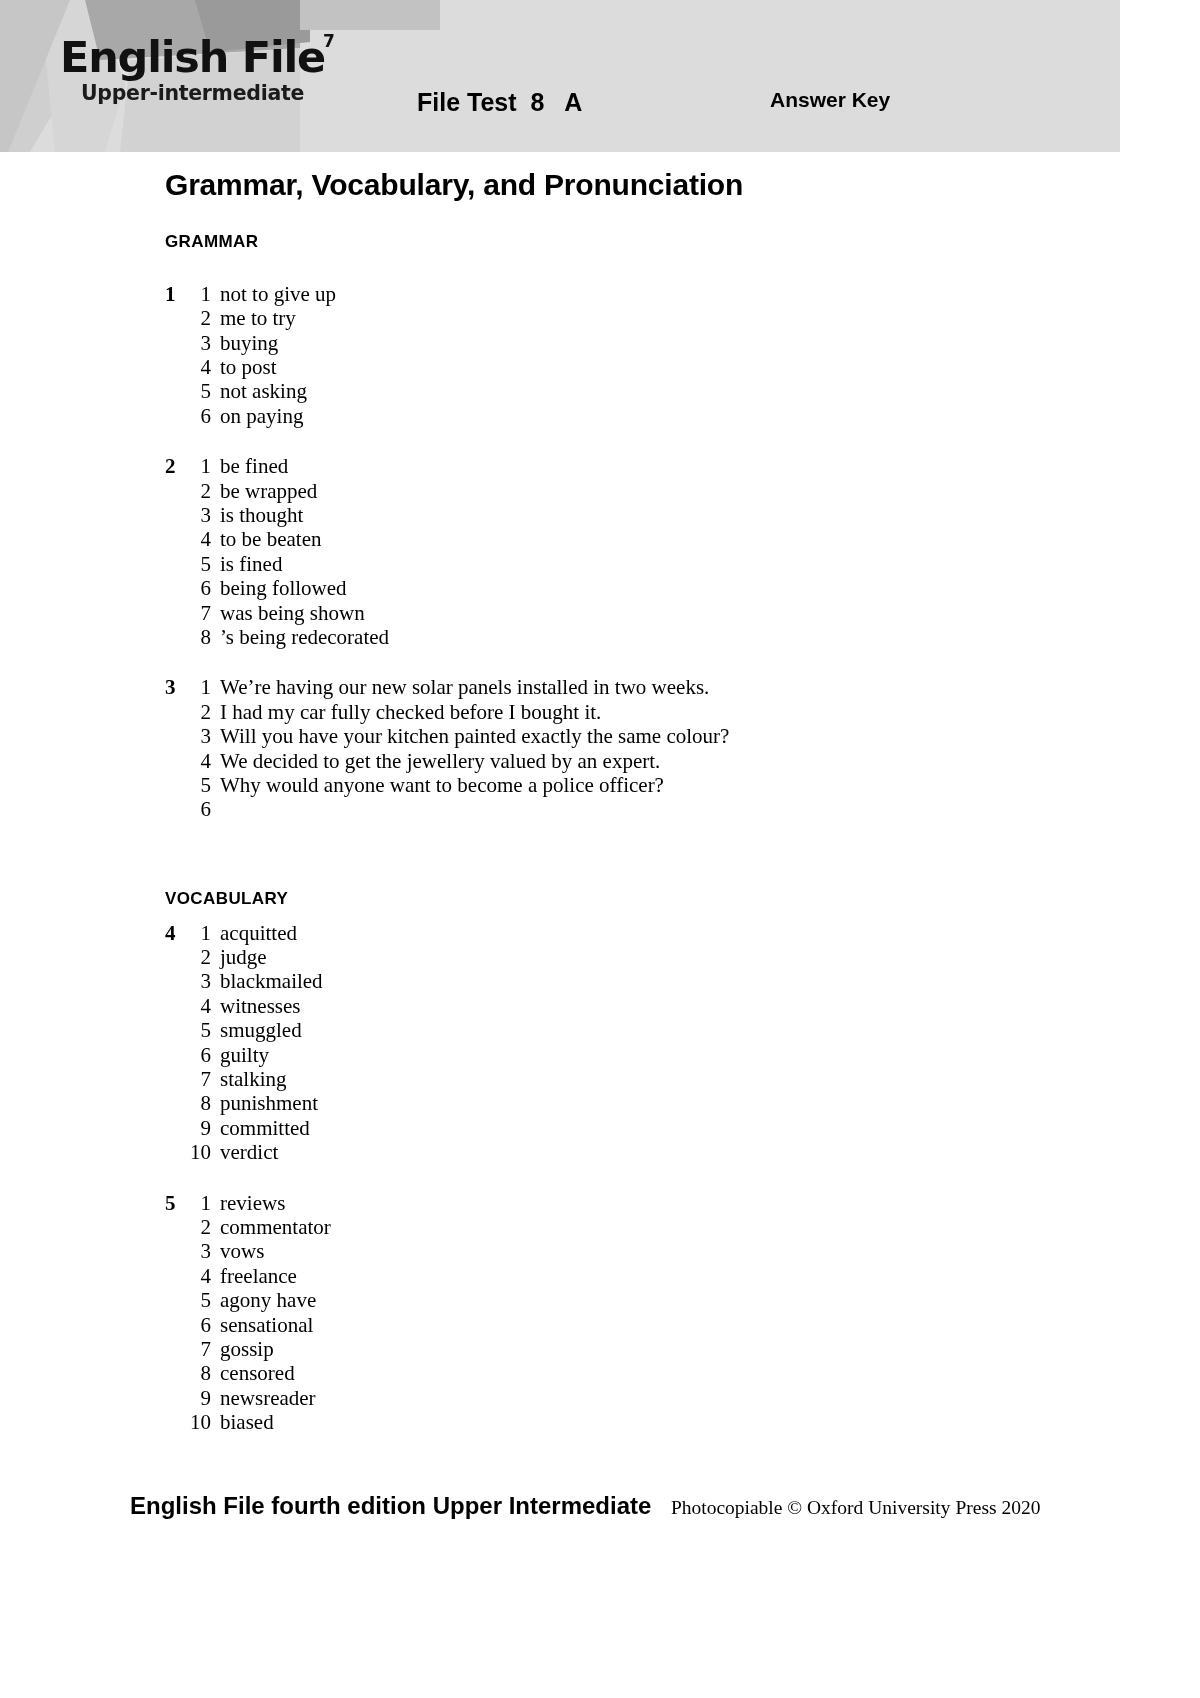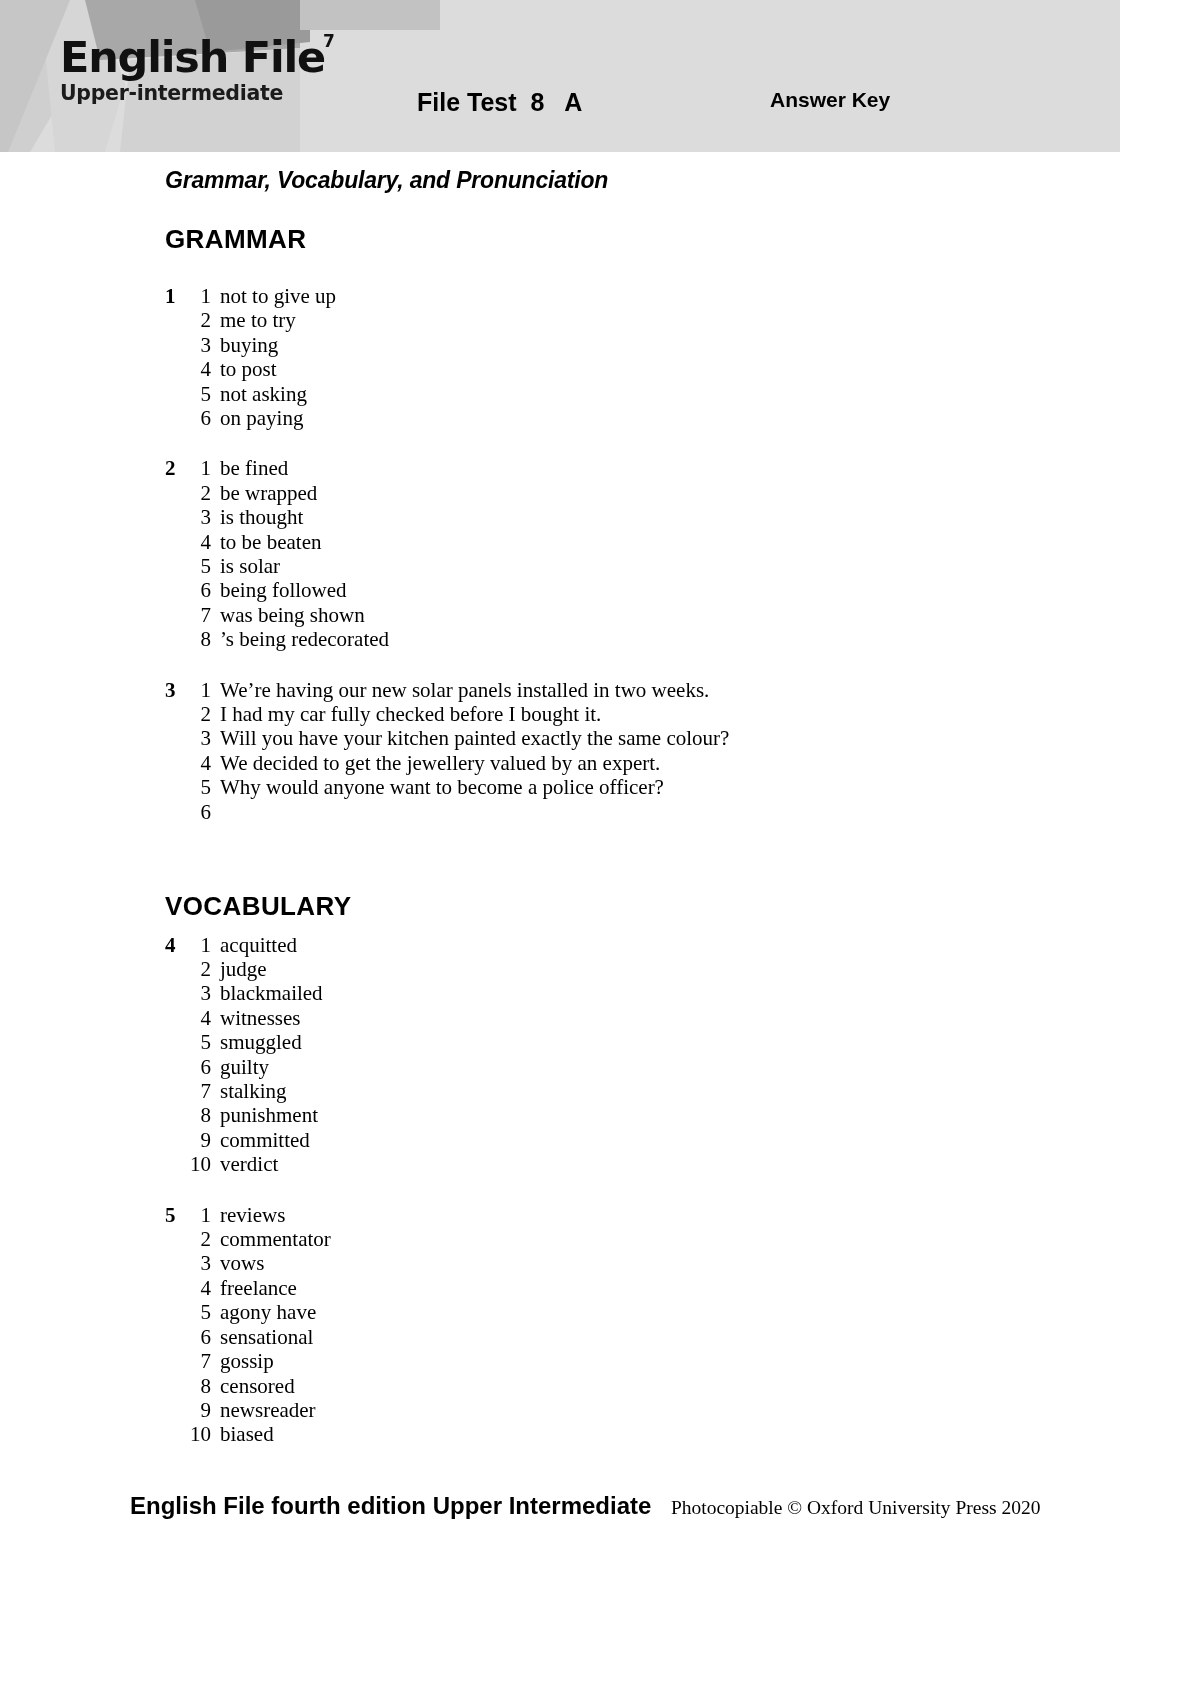--- a/index.html
+++ b/index.html
@@ -69,21 +69,21 @@
     position: relative;
     top: -10px;
     left: -2px;
   }
   .logo-sub {
     font-family: "DejaVu Sans", sans-serif;
     font-weight: 600;
     font-size: 20.5px;
     letter-spacing: -0.3px;
     color: #1b1b1b;
-    text-align: left;
+    text-align: center;
     width: 265px;
     margin-top: 2px;
   }
 
   .header-test {
     position: absolute;
     left: 417px;
     top: 88px;
     font-family: "Liberation Sans", sans-serif;
     font-weight: 700;
@@ -106,31 +106,30 @@
   .content {
     position: absolute;
     left: 165px;
     top: 168px;
     width: 900px;
   }
 
   .page-title {
     font-family: "Liberation Sans", sans-serif;
     font-weight: 700;
-    font-size: 23px;
+    font-size: 30px;
     letter-spacing: -0.2px;
     margin: 0 0 32px 0;
     line-height: 1.1;
-    font-style: italic;
   }
 
   .section-heading {
     font-family: "Liberation Sans", sans-serif;
     font-weight: 700;
-    font-size: 26px;
+    font-size: 17px;
     letter-spacing: 0.4px;
     margin: 0 0 30px 0;
     line-height: 1.1;
   }
   .section-heading.vocab {
     margin-top: 68px;
     margin-bottom: 12px;
   }
 
   
@@ -266,21 +265,21 @@
             <div class="ex-row">
               <span class="idx">3</span>
               <span class="ans">is thought</span>
             </div>
             <div class="ex-row">
               <span class="idx">4</span>
               <span class="ans">to be beaten</span>
             </div>
             <div class="ex-row">
               <span class="idx">5</span>
-              <span class="ans">is solar</span>
+              <span class="ans">is fined</span>
             </div>
             <div class="ex-row">
               <span class="idx">6</span>
               <span class="ans">being followed</span>
             </div>
             <div class="ex-row">
               <span class="idx">7</span>
               <span class="ans">was being shown</span>
             </div>
             <div class="ex-row">

